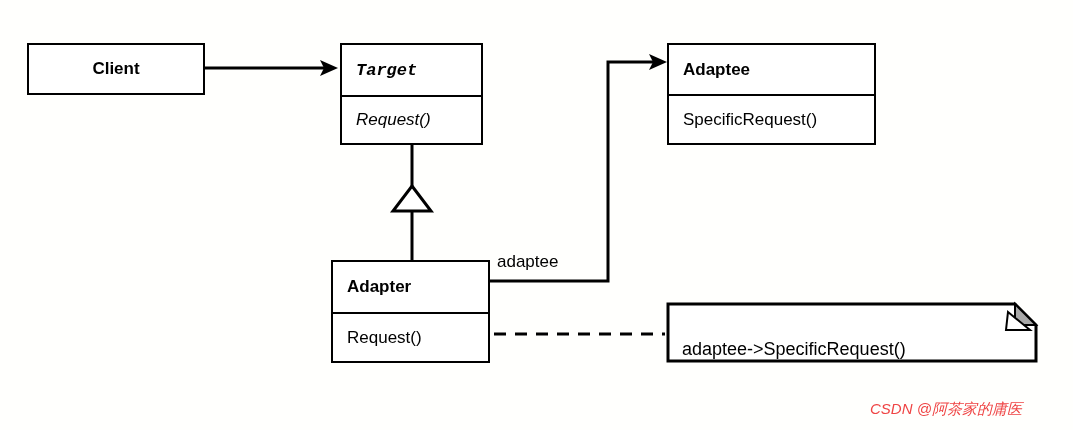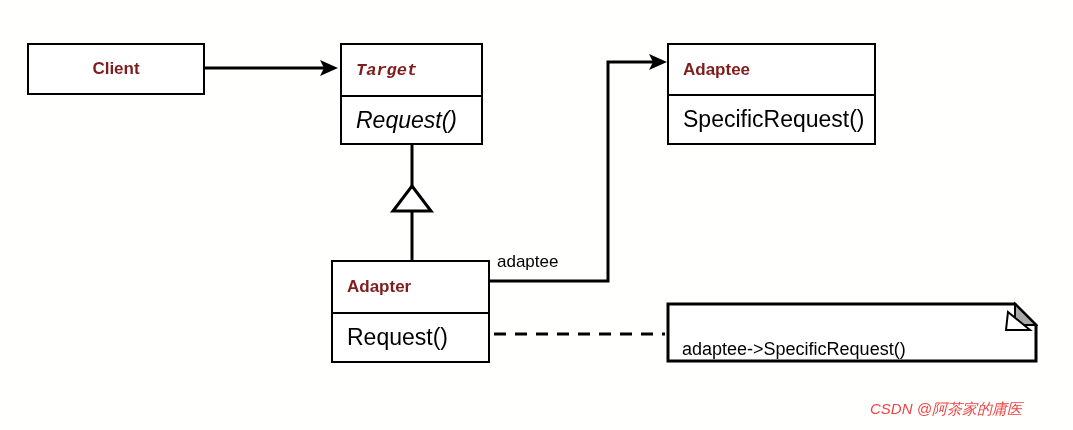--- a/index.html
+++ b/index.html
@@ -39,27 +39,27 @@
   .uml-compartment.divider-top {
     border-top: 2px solid #000000;
   }
   .uml-compartment.centered {
     justify-content: center;
     padding-left: 0;
   }
   .name-text {
     font-weight: bold;
     font-size: 17px;
-    color: #7f1d1d;
+    color: #000000;
   }
   .name-text.abstract {
     font-style: italic;
   }
   .op-text {
-    font-size: 23px;
+    font-size: 17px;
     color: #000000;
   }
   .op-text.abstract {
     font-style: italic;
   }
   .edge-label {
     position: absolute;
     font-size: 17px;
     color: #000000;
     white-space: nowrap;

